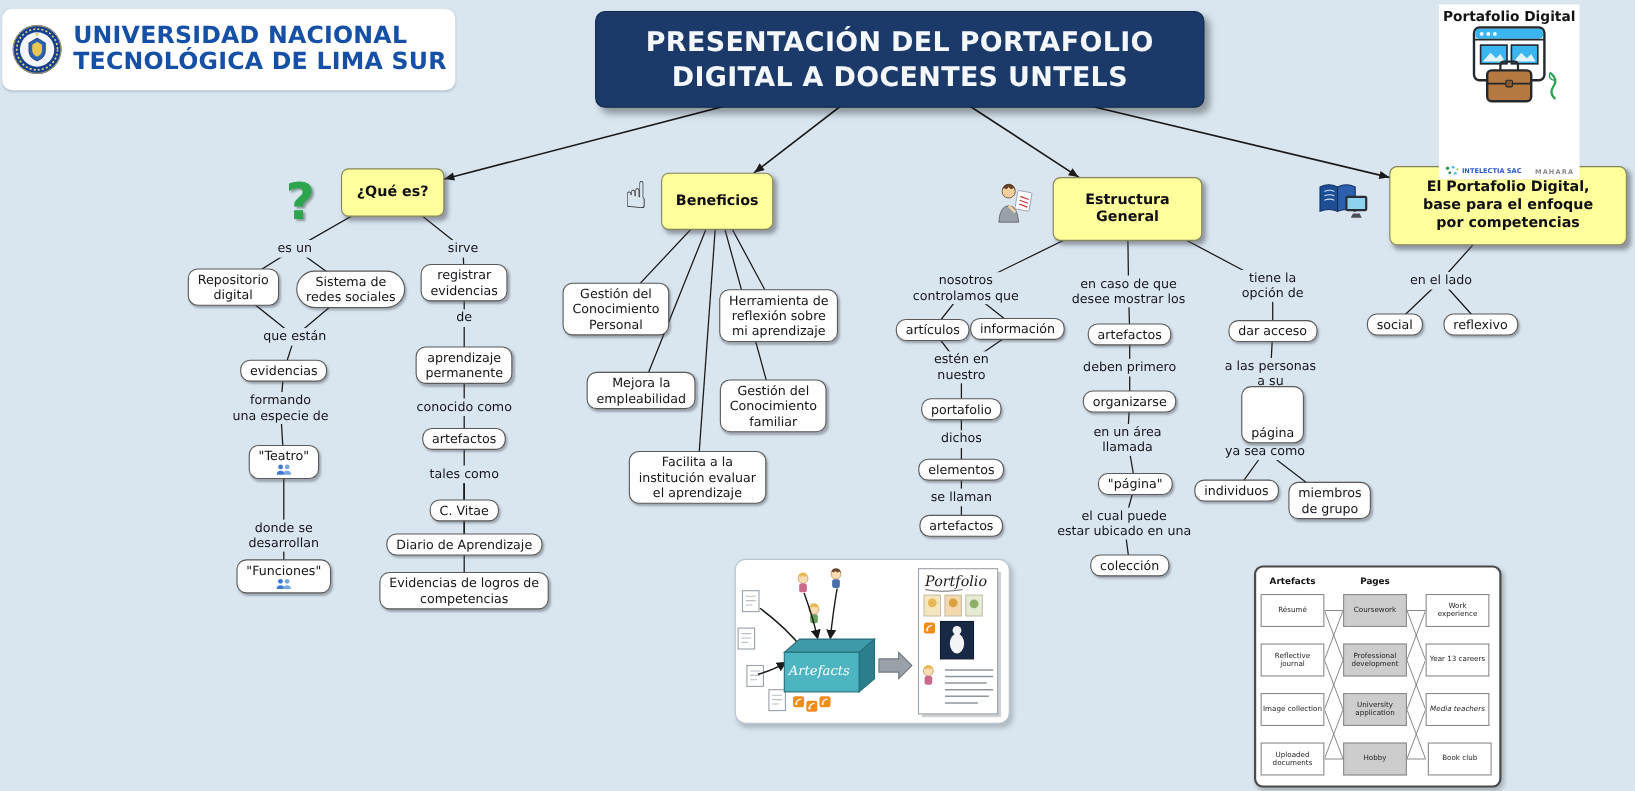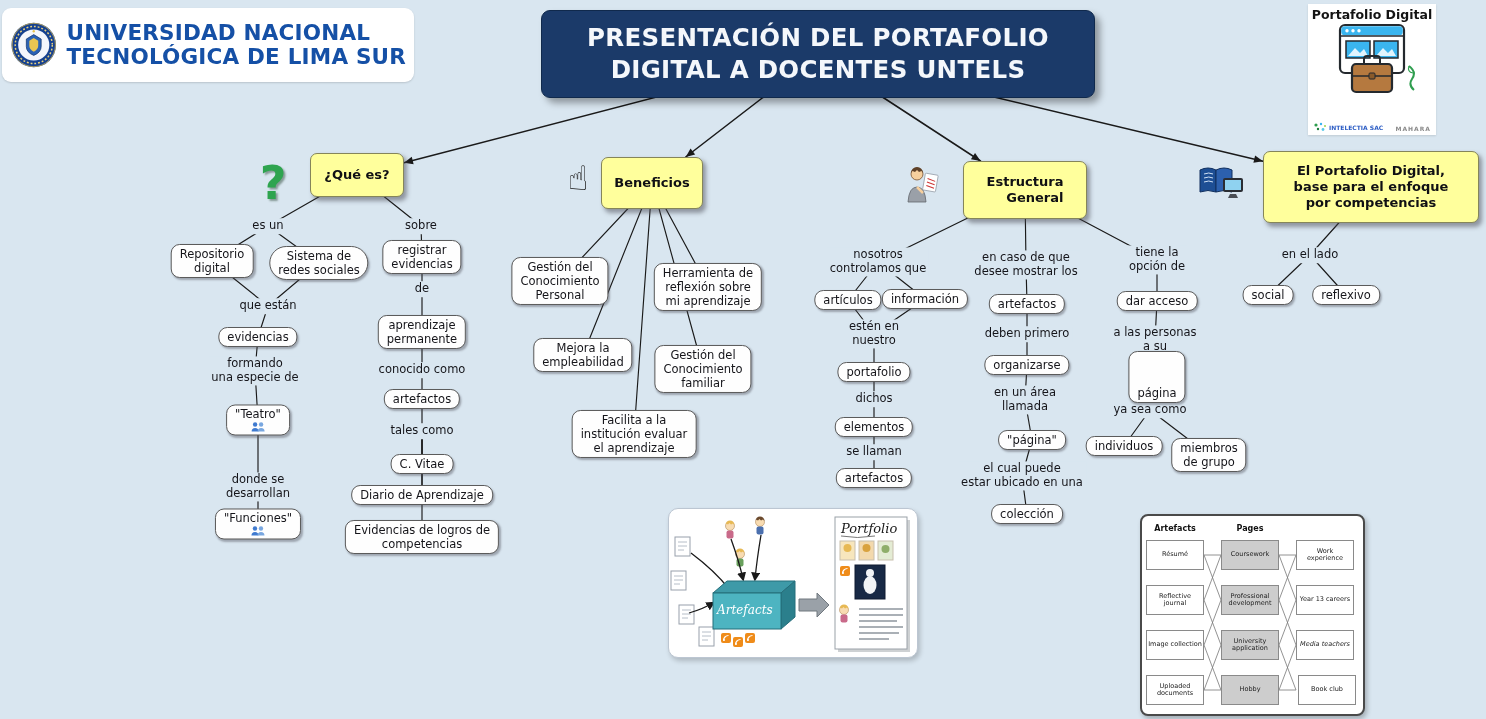--- a/index.html
+++ b/index.html
@@ -19,21 +19,21 @@
            color:#101014;font-weight:bold;font-size:13px;line-height:1.25;text-align:center;
            white-space:pre-line;display:flex;align-items:center;justify-content:center;box-sizing:border-box;}
   .map-icon{position:absolute;transform:translate(-50%,-50%);z-index:2;}
   .uni-card{position:absolute;left:2px;top:8px;width:412px;height:74px;background:#fff;border-radius:9px;
             display:flex;align-items:center;gap:9px;padding:0 8px;z-index:5;box-shadow:0 1px 2px rgba(0,0,0,.15);box-sizing:border-box;}
   .uni-name{font-weight:bold;color:#1550a6;font-size:21.5px;line-height:1.12;letter-spacing:.2px;white-space:nowrap;}
   .title-card{position:absolute;left:541px;top:10px;width:554px;height:88px;background:#1b3a69;border:1px solid #10294c;
             border-radius:9px;z-index:5;display:flex;flex-direction:column;align-items:center;justify-content:center;
             color:#f4f7fb;font-weight:bold;font-size:24.5px;line-height:1.32;letter-spacing:.3px;text-align:center;
             box-shadow:5px 5px 7px rgba(0,0,0,.35);box-sizing:border-box;}
-  .brand-card{position:absolute;left:1308px;top:4px;width:128px;height:131px;background:#fff;z-index:5;
+  .brand-card{position:absolute;left:1308px;top:4px;width:128px;height:159px;background:#fff;z-index:5;
             display:flex;flex-direction:column;align-items:center;padding-top:3px;box-sizing:border-box;
             box-shadow:0 1px 2px rgba(0,0,0,.12);}
   .brand-title{font-weight:bold;font-size:12.5px;color:#141414;}
   .brand-foot{display:flex;justify-content:space-between;align-items:flex-end;width:100%;padding:0 5px 3px 5px;box-sizing:border-box;margin-top:auto;}
   .brand-left{display:flex;align-items:center;gap:2px;font-size:6px;font-weight:bold;color:#2b5cc4;}
   .brand-right{font-size:6px;font-weight:bold;color:#8a8a8a;letter-spacing:1px;}
   .fig1{position:absolute;left:668px;top:508px;width:248px;height:148px;background:#fff;border:1px solid #bcc6d2;
         border-radius:10px;z-index:4;box-shadow:2px 3px 5px rgba(0,0,0,.2);overflow:hidden;}
   .fig2{position:absolute;left:1140px;top:514px;width:221px;height:198px;background:#fff;border:2px solid #4a4a4a;
         border-radius:8px;z-index:4;box-shadow:2px 3px 5px rgba(0,0,0,.25);}
@@ -165,21 +165,21 @@
         </svg>
         <span>INTELECTIA SAC</span>
       </span>
       <span class="brand-right">MAHARA</span>
     </div>
   </div>
 
   <div id="nodes-layer">
       <div class="map-topic" style="left: 357px; top: 175px; width: 94px; height: 44px;"><span style="white-space: pre-line;">¿Qué es?</span></div>
       <div class="map-topic" style="left: 652px; top: 183px; width: 102px; height: 52px;"><span style="white-space: pre-line;">Beneficios</span></div>
-      <div class="map-topic" style="left: 1025px; top: 190px; width: 124px; height: 58px; text-align: right;"><span style="white-space: pre-line;">Estructura
+      <div class="map-topic" style="left: 1025px; top: 190px; width: 136px; height: 58px;"><span style="white-space: pre-line;">Estructura
 General</span></div>
       <div class="map-topic" style="left: 1371px; top: 187px; width: 216px; height: 72px;"><span style="white-space: pre-line;">El Portafolio Digital,
 base para el enfoque
 por competencias</span></div>
       <div class="map-label" style="left: 268px; top: 226px;"><span style="white-space: pre-line;">es un</span></div>
       <div class="map-box" style="left: 212px; top: 261px;"><span style="white-space: pre-line;">Repositorio
 digital</span></div>
       <div class="map-box" style="left: 319px; top: 263px; border-radius: 17px;"><span style="white-space: pre-line;">Sistema de
 redes sociales</span></div>
       <div class="map-label" style="left: 268px; top: 306px;"><span style="white-space: pre-line;">que están</span></div>
@@ -193,21 +193,21 @@
           <path d="M7.5 10 a3.5 3.5 0 0 1 7 0 z" fill="#79a7e0"></path>
         </svg></div>
       <div class="map-label" style="left: 258px; top: 487px;"><span style="white-space: pre-line;">donde se
 desarrollan</span></div>
       <div class="map-box" style="left: 258px; top: 524px;"><span style="white-space: pre-line;">"Funciones"</span><svg width="16" height="11" viewBox="0 0 16 11">
           <circle cx="5" cy="3" r="2.2" fill="#3f7ad0"></circle>
           <circle cx="11" cy="3" r="2.2" fill="#79a7e0"></circle>
           <path d="M1.5 10 a3.5 3.5 0 0 1 7 0 z" fill="#3f7ad0"></path>
           <path d="M7.5 10 a3.5 3.5 0 0 1 7 0 z" fill="#79a7e0"></path>
         </svg></div>
-      <div class="map-label" style="left: 421px; top: 226px;"><span style="white-space: pre-line;">sobre</span></div>
+      <div class="map-label" style="left: 421px; top: 226px;"><span style="white-space: pre-line;">sirve</span></div>
       <div class="map-box" style="left: 422px; top: 257px;"><span style="white-space: pre-line;">registrar
 evidencias</span></div>
       <div class="map-label" style="left: 422px; top: 289px;"><span style="white-space: pre-line;">de</span></div>
       <div class="map-box" style="left: 422px; top: 332px;"><span style="white-space: pre-line;">aprendizaje
 permanente</span></div>
       <div class="map-label" style="left: 422px; top: 370px;"><span style="white-space: pre-line;">conocido como</span></div>
       <div class="map-box" style="left: 422px; top: 399px;"><span style="white-space: pre-line;">artefactos</span></div>
       <div class="map-label" style="left: 422px; top: 431px;"><span style="white-space: pre-line;">tales como</span></div>
       <div class="map-box" style="left: 422px; top: 464px;"><span style="white-space: pre-line;">C. Vitae</span></div>
       <div class="map-box" style="left: 422px; top: 495px;"><span style="white-space: pre-line;">Diario de Aprendizaje</span></div>

